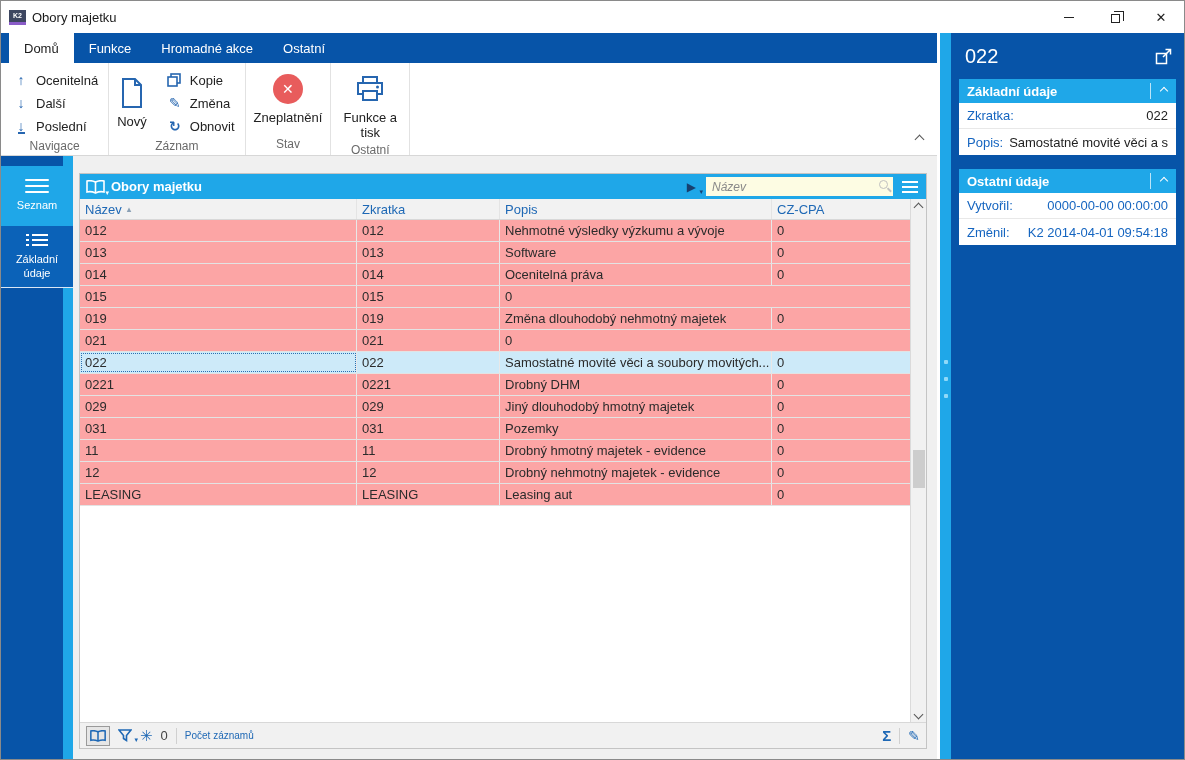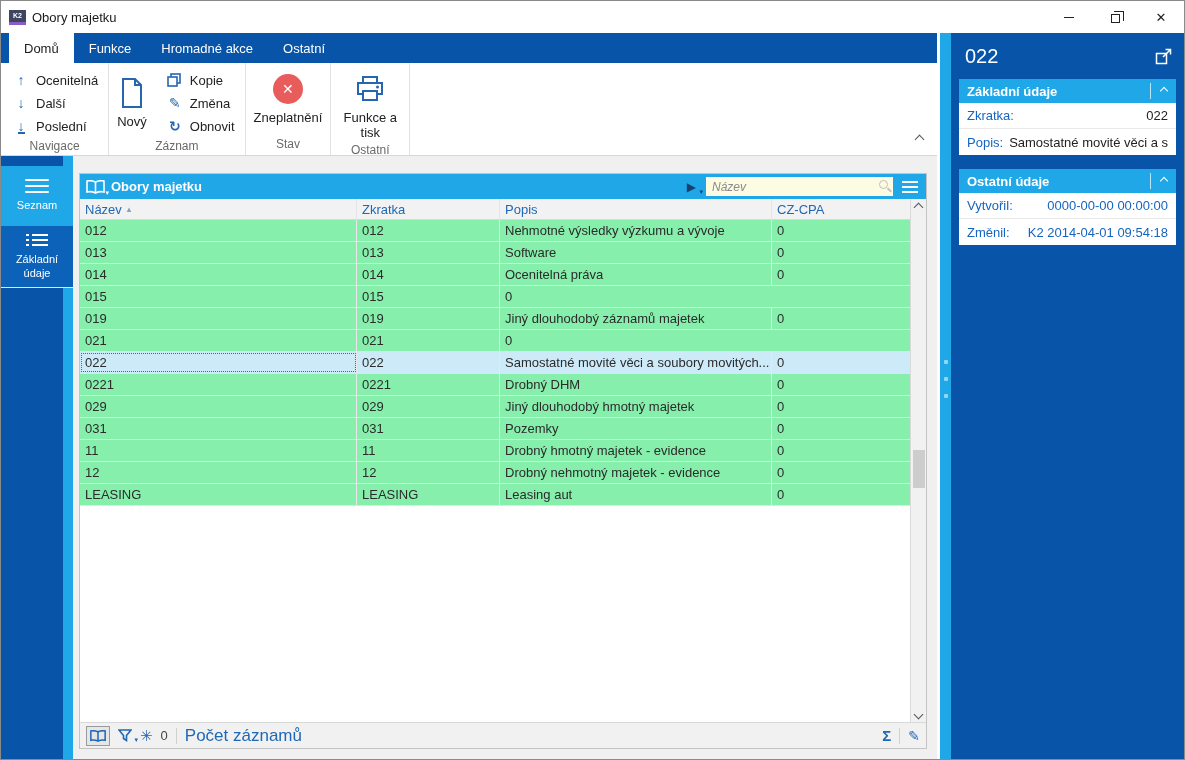--- a/index.html
+++ b/index.html
@@ -76,37 +76,37 @@
   .menubtn { display:flex; flex-direction:column; gap:3px; padding:4px 5px; cursor:pointer; }
   .menubtn i { width:16px; height:2px; background:#fff; }
 
   .tp-mid { flex:1; display:flex; min-height:0; }
   .tp-cols { flex:1; display:flex; flex-direction:column; min-width:0; }
   .thead { height:21px; background:#f2f2f2; border-bottom:1px solid #d8d8d8; display:flex; flex:none; }
   .thcell { font-size:13px; color:#1e68b5; padding:0 5px; display:flex; align-items:center; border-right:1px solid #e4e4e4; white-space:nowrap; overflow:hidden; }
   .sortmark { color:#8aa0b5; font-size:9px; margin-left:5px; }
   .c0 { width:277px; flex:none; } .c1 { width:143px; flex:none; } .c2 { width:272px; flex:none; } .c3 { flex:1; }
   .trows { flex:1; overflow:hidden; }
-  .trow { height:22px; display:flex; border-bottom:1px solid #e3e3e3; background:#86efac; cursor:pointer; }
+  .trow { height:22px; display:flex; border-bottom:1px solid #e3e3e3; background:#fca5a5; cursor:pointer; }
   .tcell { font-size:13px; color:#2b2b2b; padding:0 5px; display:flex; align-items:center; border-right:1px solid #e8e8e8; white-space:nowrap; overflow:hidden; }
   .trow.sel { background:#cdeaf9; }
   .trow.sel .tcell:first-child { outline:1px dotted #2a6fb0; outline-offset:-2px; }
 
   .vscroll { width:16px; flex:none; background:#f1f1f1; border-left:1px solid #dadada; display:flex; flex-direction:column; align-items:center; }
   .sarrow { height:16px; width:100%; display:flex; align-items:center; justify-content:center; cursor:pointer; flex:none; }
   .strack { flex:1; width:100%; position:relative; }
   .sthumb { position:absolute; top:235px; left:2px; width:12px; height:38px; background:#cdcdcd; cursor:grab; }
 
   .tp-status { height:26px; background:#f1f1f1; border-top:1px solid #d8d8d8; flex:none; display:flex; align-items:center; padding:0 6px; gap:8px; }
   .st-book { width:24px; height:20px; border:1px solid #9a9a9a; background:#e6e6e6; display:flex; align-items:center; justify-content:center; cursor:pointer; }
   .st-ic { color:#1e68b5; display:flex; align-items:center; cursor:pointer; position:relative; }
   .funnelcaret { position:absolute; right:-6px; bottom:-2px; font-size:7px; color:#1e68b5; }
   .st-count { color:#444; font-size:13px; }
   .st-sep { width:1px; height:16px; background:#d0d0d0; }
-  .st-label { color:#1e68b5; font-size:17px; }
+  .st-label { color:#1e68b5; font-size:10px; }
   .st-right { margin-left:auto; display:flex; align-items:center; gap:8px; }
   .sigma { font-size:15px; color:#1e68b5; font-weight:bold; }
   .st-pencil { font-size:14px; color:#1e68b5; }
 
   
   .rpanel { flex:1; background:#0754a8; display:flex; flex-direction:column; min-width:0; }
   .rp-titlerow { height:46px; display:flex; align-items:center; padding:0 12px 0 14px; flex:none; }
   .rp-title { color:#fff; font-size:20px; }
   .rp-ext { margin-left:auto; cursor:pointer; display:flex; }
   .rsection { margin:0 8px 14px; flex:none; }
@@ -324,21 +324,21 @@
                       <div class="tcell c3" style="border-right: none;">0</div>
                     </div>
                     <div class="trow">
                       <div class="tcell c0">015</div>
                       <div class="tcell c1">015</div>
                       <div class="tcell c3" style="border-right: none;">0</div>
                     </div>
                     <div class="trow">
                       <div class="tcell c0">019</div>
                       <div class="tcell c1">019</div>
-                      <div class="tcell c2">Jiný dlouhodobý záznamů majetek</div>
+                      <div class="tcell c2">Změna dlouhodobý nehmotný majetek</div>
                       <div class="tcell c3" style="border-right: none;">0</div>
                     </div>
                     <div class="trow">
                       <div class="tcell c0">021</div>
                       <div class="tcell c1">021</div>
                       <div class="tcell c3" style="border-right: none;">0</div>
                     </div>
                     <div class="trow sel">
                       <div class="tcell c0">022</div>
                       <div class="tcell c1">022</div>

